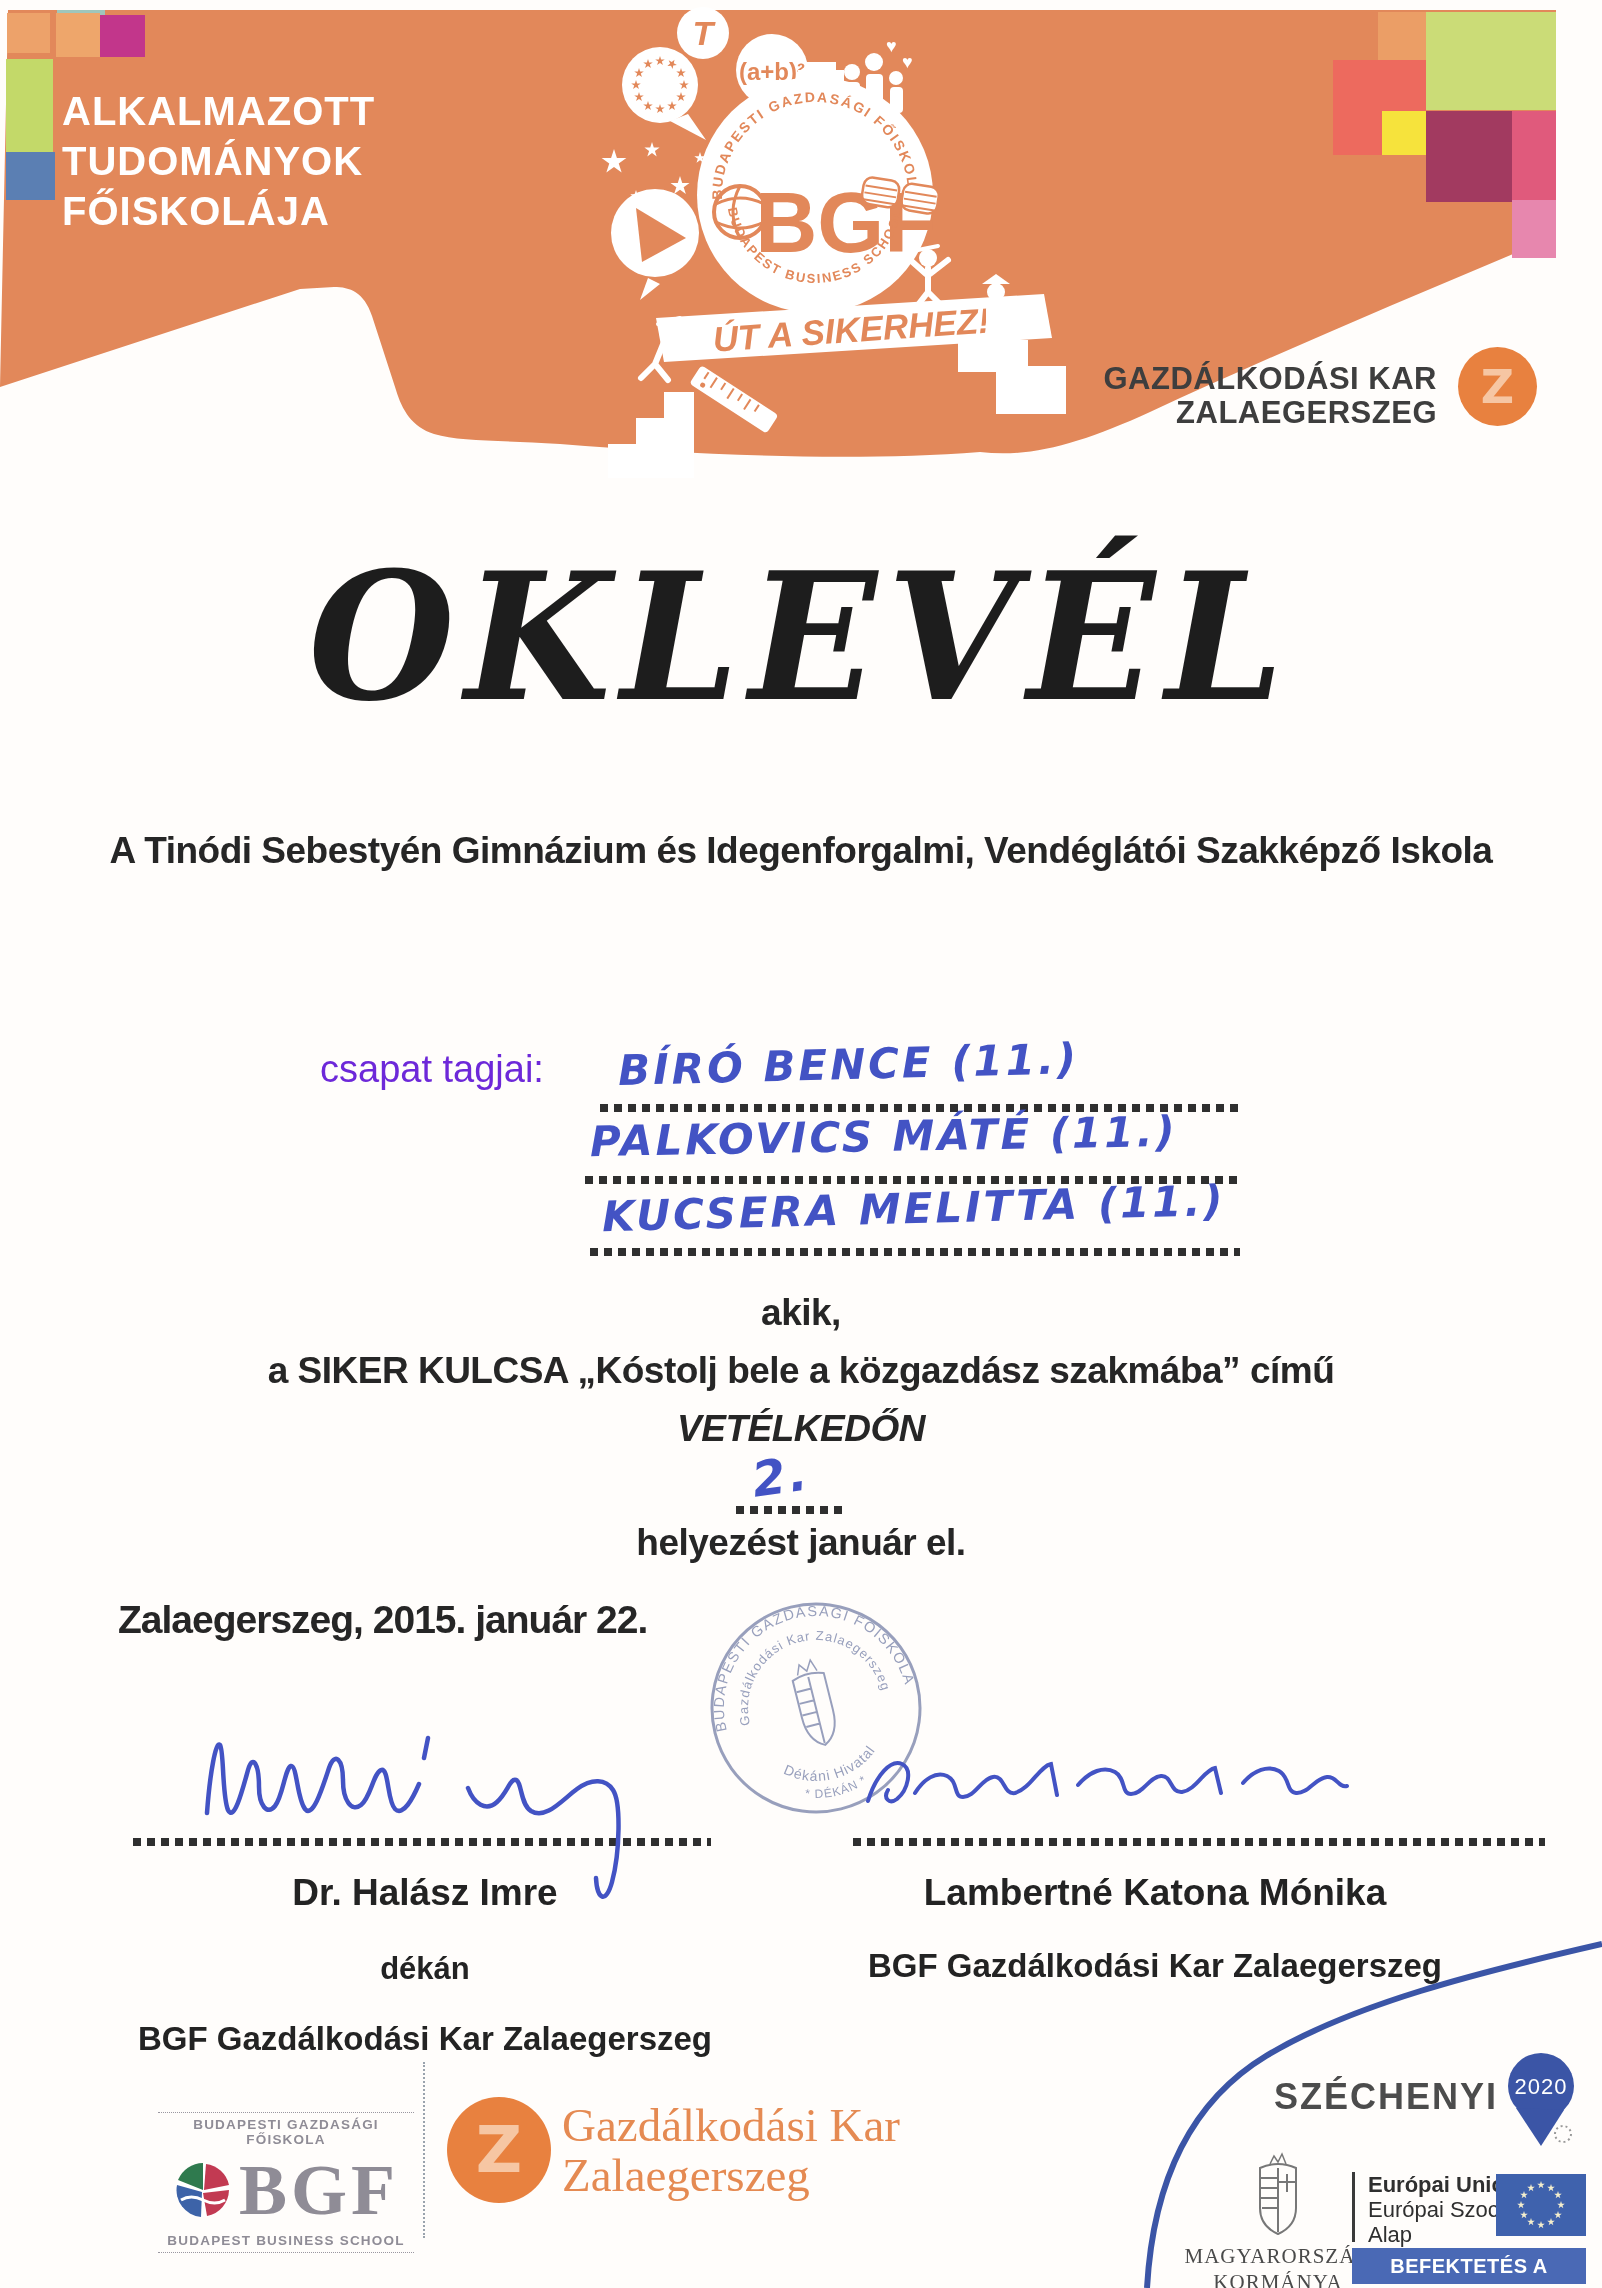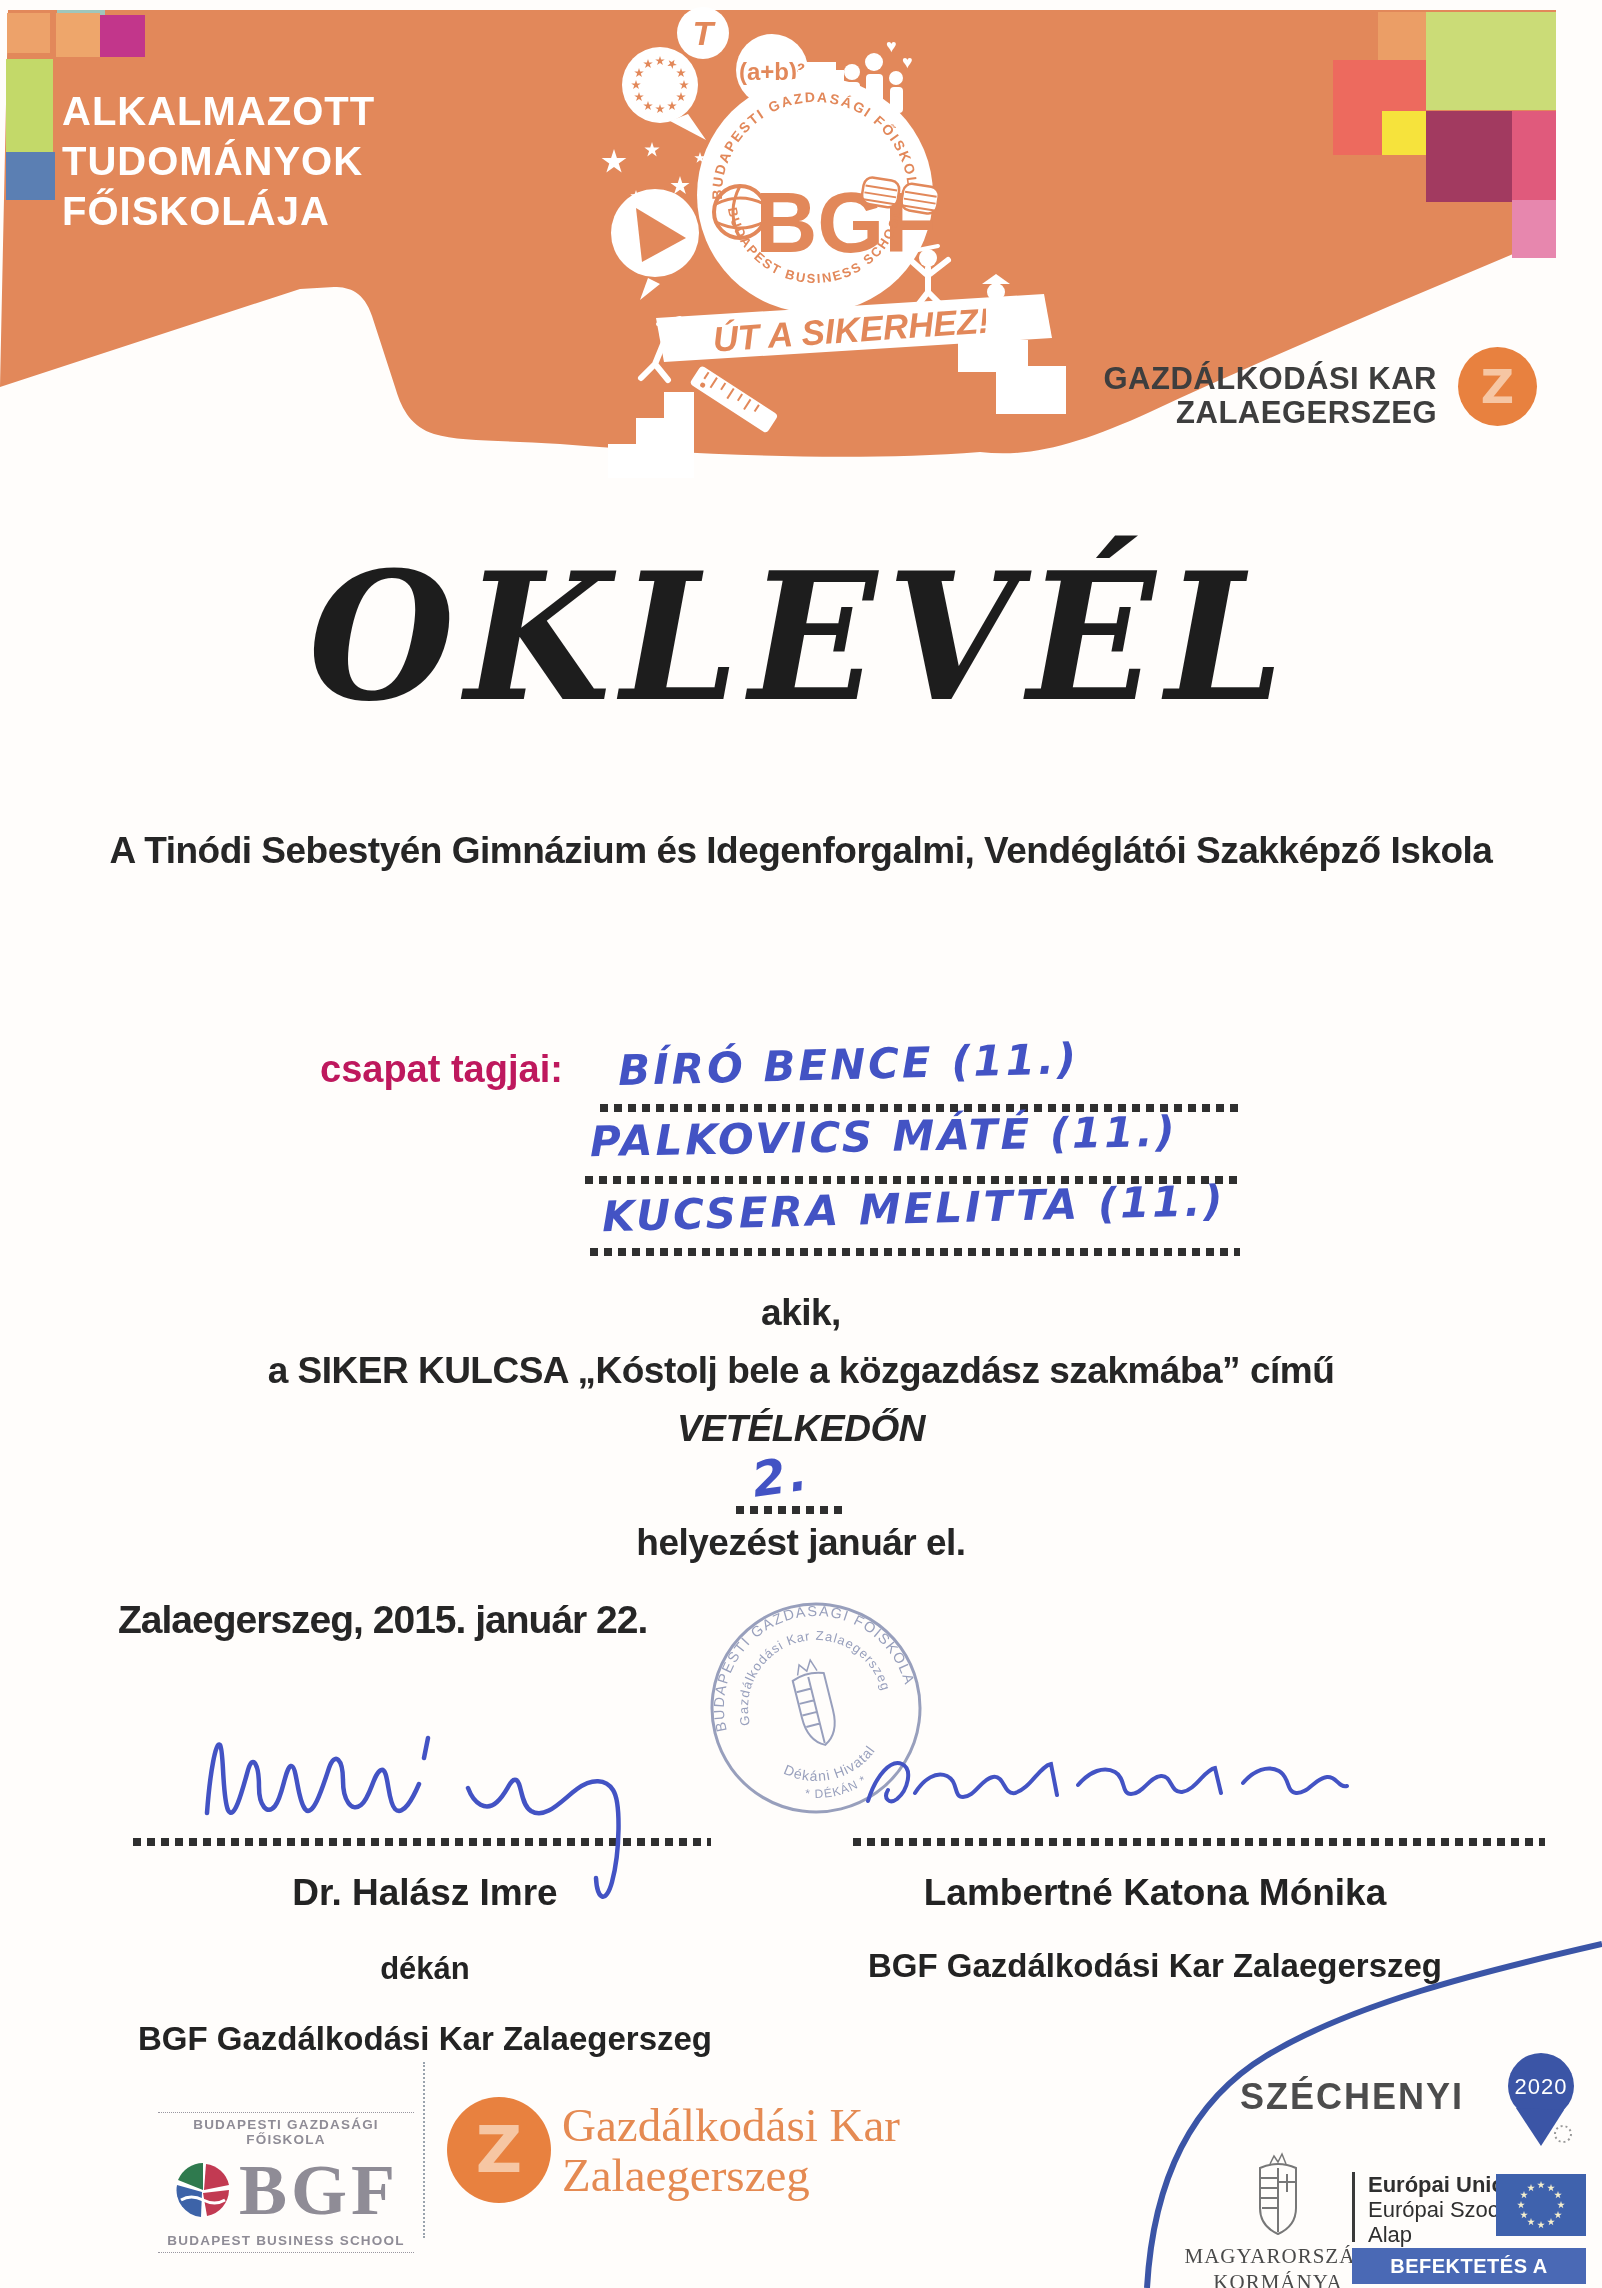--- a/index.html
+++ b/index.html
@@ -21,21 +21,21 @@
   .z-badge span{color:rgba(255,240,225,.62);font-weight:bold;font-family:"DejaVu Sans",sans-serif;}
   .z-top{left:1458px;top:347px;width:79px;height:79px;}
   .z-top span{font-size:46px;}
 
   
   .cert-title{position:absolute;left:0;top:538px;width:1602px;text-align:center;
         font-family:"DejaVu Serif",serif;font-style:italic;font-weight:bold;
         font-size:168px;letter-spacing:10px;color:#1d1d1d;transform:scaleY(1.05);}
   .center-line{position:absolute;left:0;width:1602px;text-align:center;font-weight:bold;
         font-size:37px;letter-spacing:-.5px;color:#262626;}
-  .team-label{position:absolute;left:320px;top:1048px;font-weight:bold;font-size:38px;color:#be185d;}
+  .team-label{position:absolute;left:320px;top:1048px;font-weight:normal;font-size:38px;color:#6d28d9;}
   .dotline{position:absolute;height:8px;
         background:repeating-linear-gradient(90deg,#2f2f2f 0 8px,transparent 8px 14px);}
   .hand{position:absolute;color:#4353c4;font-family:"DejaVu Sans",sans-serif;
         font-style:italic;font-weight:600;font-size:42px;letter-spacing:3px;white-space:nowrap;}
   .date-line{position:absolute;left:118px;top:1598px;font-weight:bold;font-size:39px;
         letter-spacing:-1px;color:#262626;}
 
   
   .sig-block{position:absolute;text-align:center;color:#232323;}
   .sig-name{font-weight:bold;font-size:37px;}
@@ -50,21 +50,21 @@
   .bgf-small.last{border-bottom:1px dotted #9a97a1;}
   .bgf-mid{display:flex;align-items:center;justify-content:center;gap:6px;height:78px;}
   .bgf-letters{font-family:"Liberation Serif",serif;font-weight:bold;font-size:72px;
         color:#8f8c96;letter-spacing:4px;line-height:72px;}
   .foot-divider{position:absolute;left:423px;top:2062px;height:176px;width:0;
         border-left:2px dotted #9aa3ad;}
   .z-foot{left:447px;top:2097px;width:104px;height:106px;}
   .z-foot span{font-size:64px;}
   .fac-foot{position:absolute;left:562px;top:2100px;font-family:"Liberation Serif",serif;
         font-size:47px;line-height:50px;color:#e58a52;}
-  .szechenyi{position:absolute;left:1240px;top:2076px;width:258px;text-align:left;
+  .szechenyi{position:absolute;left:1240px;top:2076px;width:258px;text-align:right;
         font-weight:bold;font-size:36px;letter-spacing:2px;color:#4c4c4c;}
   .gov-text{position:absolute;left:1178px;top:2243px;width:200px;text-align:center;
         font-family:"Liberation Serif",serif;font-size:21px;line-height:26px;
         letter-spacing:1px;color:#4a4a4a;}
   .eu-divider{position:absolute;left:1352px;top:2172px;height:70px;width:0;border-left:3px solid #3a3a3a;}
   .eu-text{position:absolute;left:1368px;top:2172px;font-size:22px;line-height:25px;color:#2f2f2f;}
   .eu-text .b{font-weight:bold;}
   .eu-banner{position:absolute;left:1352px;top:2248px;width:234px;height:36px;background:#4a69b5;
         color:#fff;font-weight:bold;font-size:20px;letter-spacing:.5px;text-align:center;line-height:36px;}
 </style>

